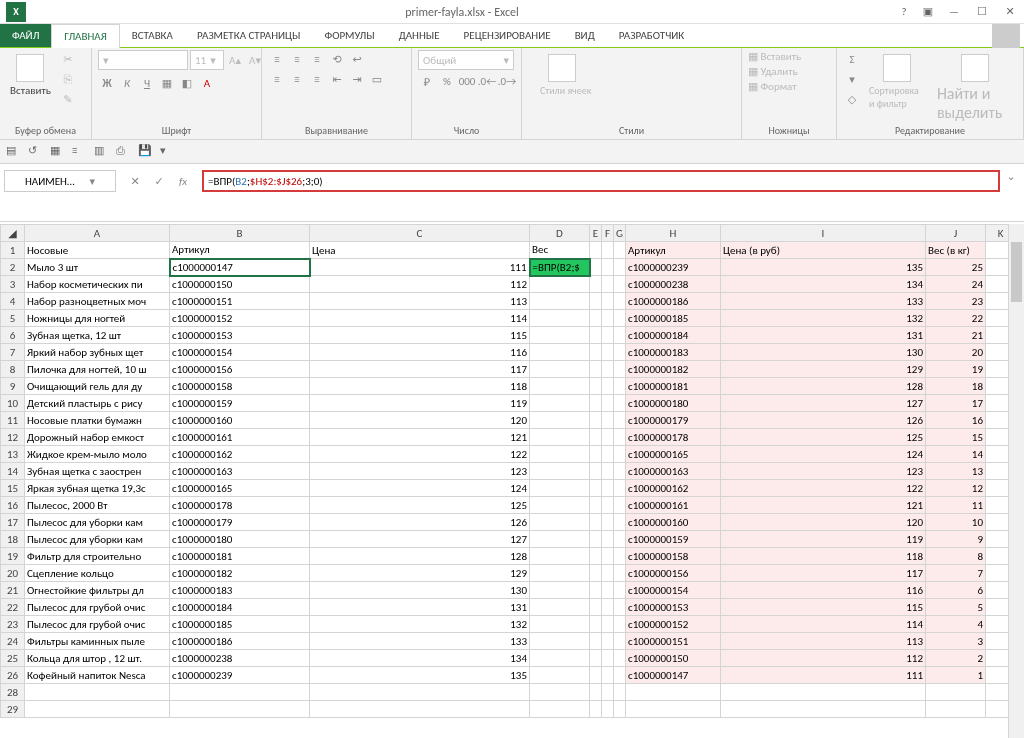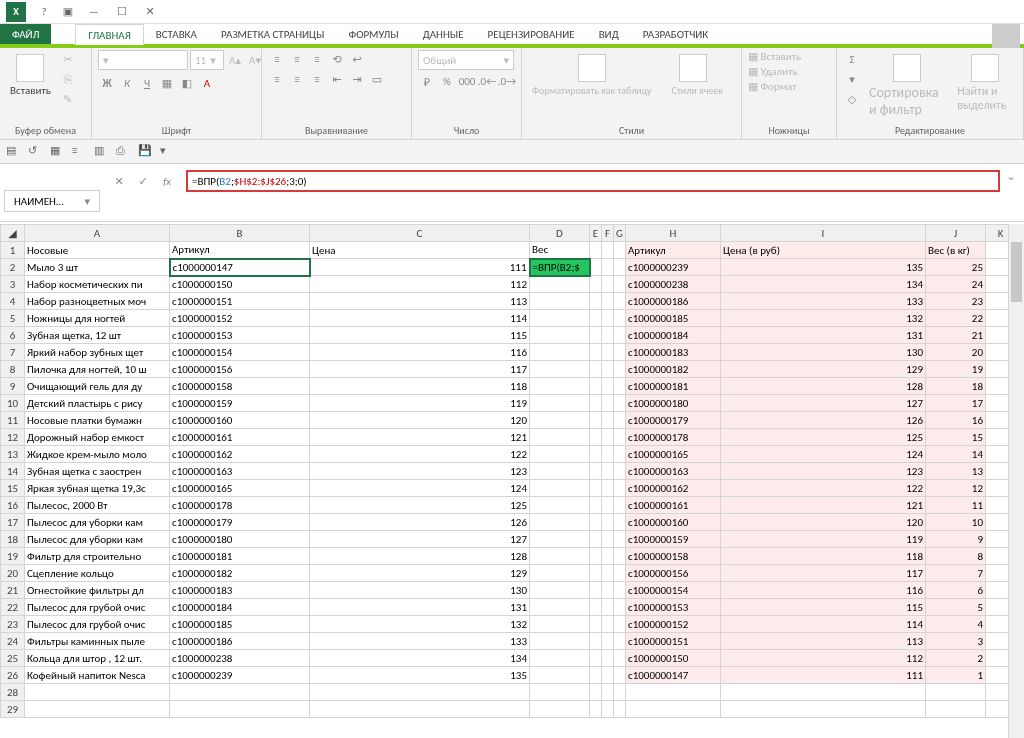--- a/index.html
+++ b/index.html
@@ -7,24 +7,24 @@
 
 
 .titlebar { height:24px; background:#fff; display:flex; align-items:center; border-bottom:1px solid #e0e0e0; }
 .titlebar .app-icon { width:20px; height:20px; margin:0 6px; background:#217346; display:flex; align-items:center; justify-content:center; color:#fff; font-weight:bold; font-size:10px; }
 .titlebar .title { flex:1; text-align:center; color:#666; font-size:12px; }
 .titlebar .win-btns { display:flex; gap:0; }
 .titlebar .win-btn { width:28px; height:22px; display:flex; align-items:center; justify-content:center; color:#666; cursor:pointer; }
 .titlebar .help-icon, .titlebar .ribbon-toggle { width:24px; text-align:center; color:#666; }
 
 
-.tabs { height:24px; background:#fff; display:flex; align-items:stretch; border-bottom:4px solid #84cc16; }
+.tabs { height:24px; background:#fff; display:flex; align-items:stretch; border-bottom:1px solid #84cc16; }
 .tab { padding:0 12px; display:flex; align-items:center; color:#444; cursor:pointer; font-size:11px; text-transform:uppercase; }
 .tab.file { background:#217346; color:#fff; }
-.tab.active { background:#fff; color:#217346; border:1px solid #d4d4d4; border-bottom:none; margin-bottom:-1px;margin-left:24px; }
+.tab.active { background:#fff; color:#217346; border:1px solid #d4d4d4; border-bottom:none; margin-bottom:-1px; }
 .tabs .spacer { flex:1; }
 .tabs .user { width:28px; height:24px; background:#ccc; margin-right:4px; }
 
 
 .ribbon { height:92px; background:#f3f3f3; display:flex; border-bottom:1px solid #d4d4d4; }
 .group { border-right:1px solid #d4d4d4; padding:2px 6px; display:flex; flex-direction:column; position:relative; }
 .group-label { position:absolute; bottom:2px; left:0; right:0; text-align:center; color:#666; font-size:10px; }
 .group-body { flex:1; display:flex; align-items:flex-start; gap:4px; }
 .big-btn { display:flex; flex-direction:column; align-items:center; gap:2px; padding:4px; color:#444; }
 .big-btn .ico { width:28px; height:28px; background:#fff; border:1px solid #ccc; }
@@ -33,21 +33,21 @@
 .row { display:flex; gap:2px; align-items:center; }
 .sel { border:1px solid #ccc; background:#fff; height:20px; padding:0 4px; color:#bbb; display:flex; align-items:center; gap:4px; }
 .disabled { color:#bbb; }
 
 
 .qat2 { height:24px; background:#f3f3f3; display:flex; align-items:center; padding:0 6px; gap:6px; border-bottom:1px solid #d4d4d4; }
 .qat2 .q { width:16px; height:16px; color:#666; }
 
 
 .fbar { height:58px; display:flex; align-items:flex-start; padding:6px 4px; gap:2px; border-bottom:1px solid #d4d4d4; background:#fff; }
-.namebox { width:96px; height:22px; border:1px solid #ccc; display:flex; align-items:center; padding:0 9px;margin-top:20px; }
+.namebox { width:112px; height:22px; border:1px solid #ccc; display:flex; align-items:center; padding:0 20px; }
 .namebox .dd { margin-left:auto; color:#888; }
 .fx-btns { display:flex; align-items:center; gap:6px; padding:0 8px; height:22px; }
 .fx-btns span { color:#888; width:18px; text-align:center; }
 .formula-box { flex:1; height:22px; border:2px solid #d63b3b; padding:3px 4px; display:flex; align-items:center; font-family:Consolas,monospace; font-size:12px; }
 .formula-box .eq { color:#000; }
 .formula-box .ref1 { color:#2e75b6; }
 .formula-box .ref2 { color:#c00000; }
 .formula-box .num { color:#000; }
 .expand-bar { width:18px; display:flex; align-items:flex-start; justify-content:center; color:#888; }
 
@@ -66,20 +66,21 @@
 .sel-cell { border:2px solid #217346 !important; }
 .edit-cell { border:2px solid #217346 !important; background:#22c55e; }
 .scrollbar-v { position:absolute; right:0; top:224px; bottom:0; width:16px; background:#f0f0f0; border-left:1px solid #d4d4d4; }
 .scrollbar-v .thumb { position:absolute; top:18px; left:2px; right:2px; height:60px; background:#c8c8c8; }
 </style>
 </head>
 <body>
 
 <div class="titlebar">
   <div class="app-icon">X</div>
+  <div class="title">primer-fayla.xlsx - Excel</div>
   <div class="help-icon">?</div>
   <div class="ribbon-toggle">▣</div>
   <div class="win-btns">
     <div class="win-btn">—</div>
     <div class="win-btn">☐</div>
     <div class="win-btn">✕</div>
   </div>
 </div>
 
 <div class="tabs">
@@ -174,24 +175,20 @@
         <div class="small-btn">%</div>
         <div class="small-btn">000</div>
         <div class="small-btn">.0←</div>
         <div class="small-btn">.0→</div>
       </div>
     </div>
     <div class="group-label">Число</div>
   </div>
   <div class="group" style="width:220px;">
     <div class="group-body">
-      <div class="big-btn disabled">
-          <div class="ico"></div>
-          <span style="font-size:10px;">Форматировать как таблицу</span>
-        </div>
       <div class="big-btn disabled">
           <div class="ico"></div>
           <span style="font-size:10px;margin-left:8px;">Стили ячеек</span>
         </div>
     </div>
     <div class="group-label">Стили</div>
   </div>
   <div class="group" style="width:95px;">
     <div class="group-body stack disabled" style="font-size:10px;">
       <div class="row">
@@ -211,25 +208,25 @@
   </div>
   <div class="group" style="flex:1;">
     <div class="group-body">
       <div class="stack disabled">
         <div class="small-btn">Σ</div>
         <div class="small-btn">▾</div>
         <div class="small-btn">◇</div>
       </div>
       <div class="big-btn disabled">
           <div class="ico"></div>
-          <span style="font-size:14px;">Сортировка и фильтр</span>
+          <span style="font-size:10px;">Сортировка и фильтр</span>
         </div>
       <div class="big-btn disabled">
           <div class="ico"></div>
-          <span style="font-size:12px;">Найти и выделить</span>
+          <span style="font-size:16px;">Найти и выделить</span>
         </div>
     </div>
     <div class="group-label">Редактирование</div>
   </div>
 </div>
 
 <div class="qat2">
   <span class="q">▤</span>
   <span class="q">↺</span>
   <span class="q">▦</span>

